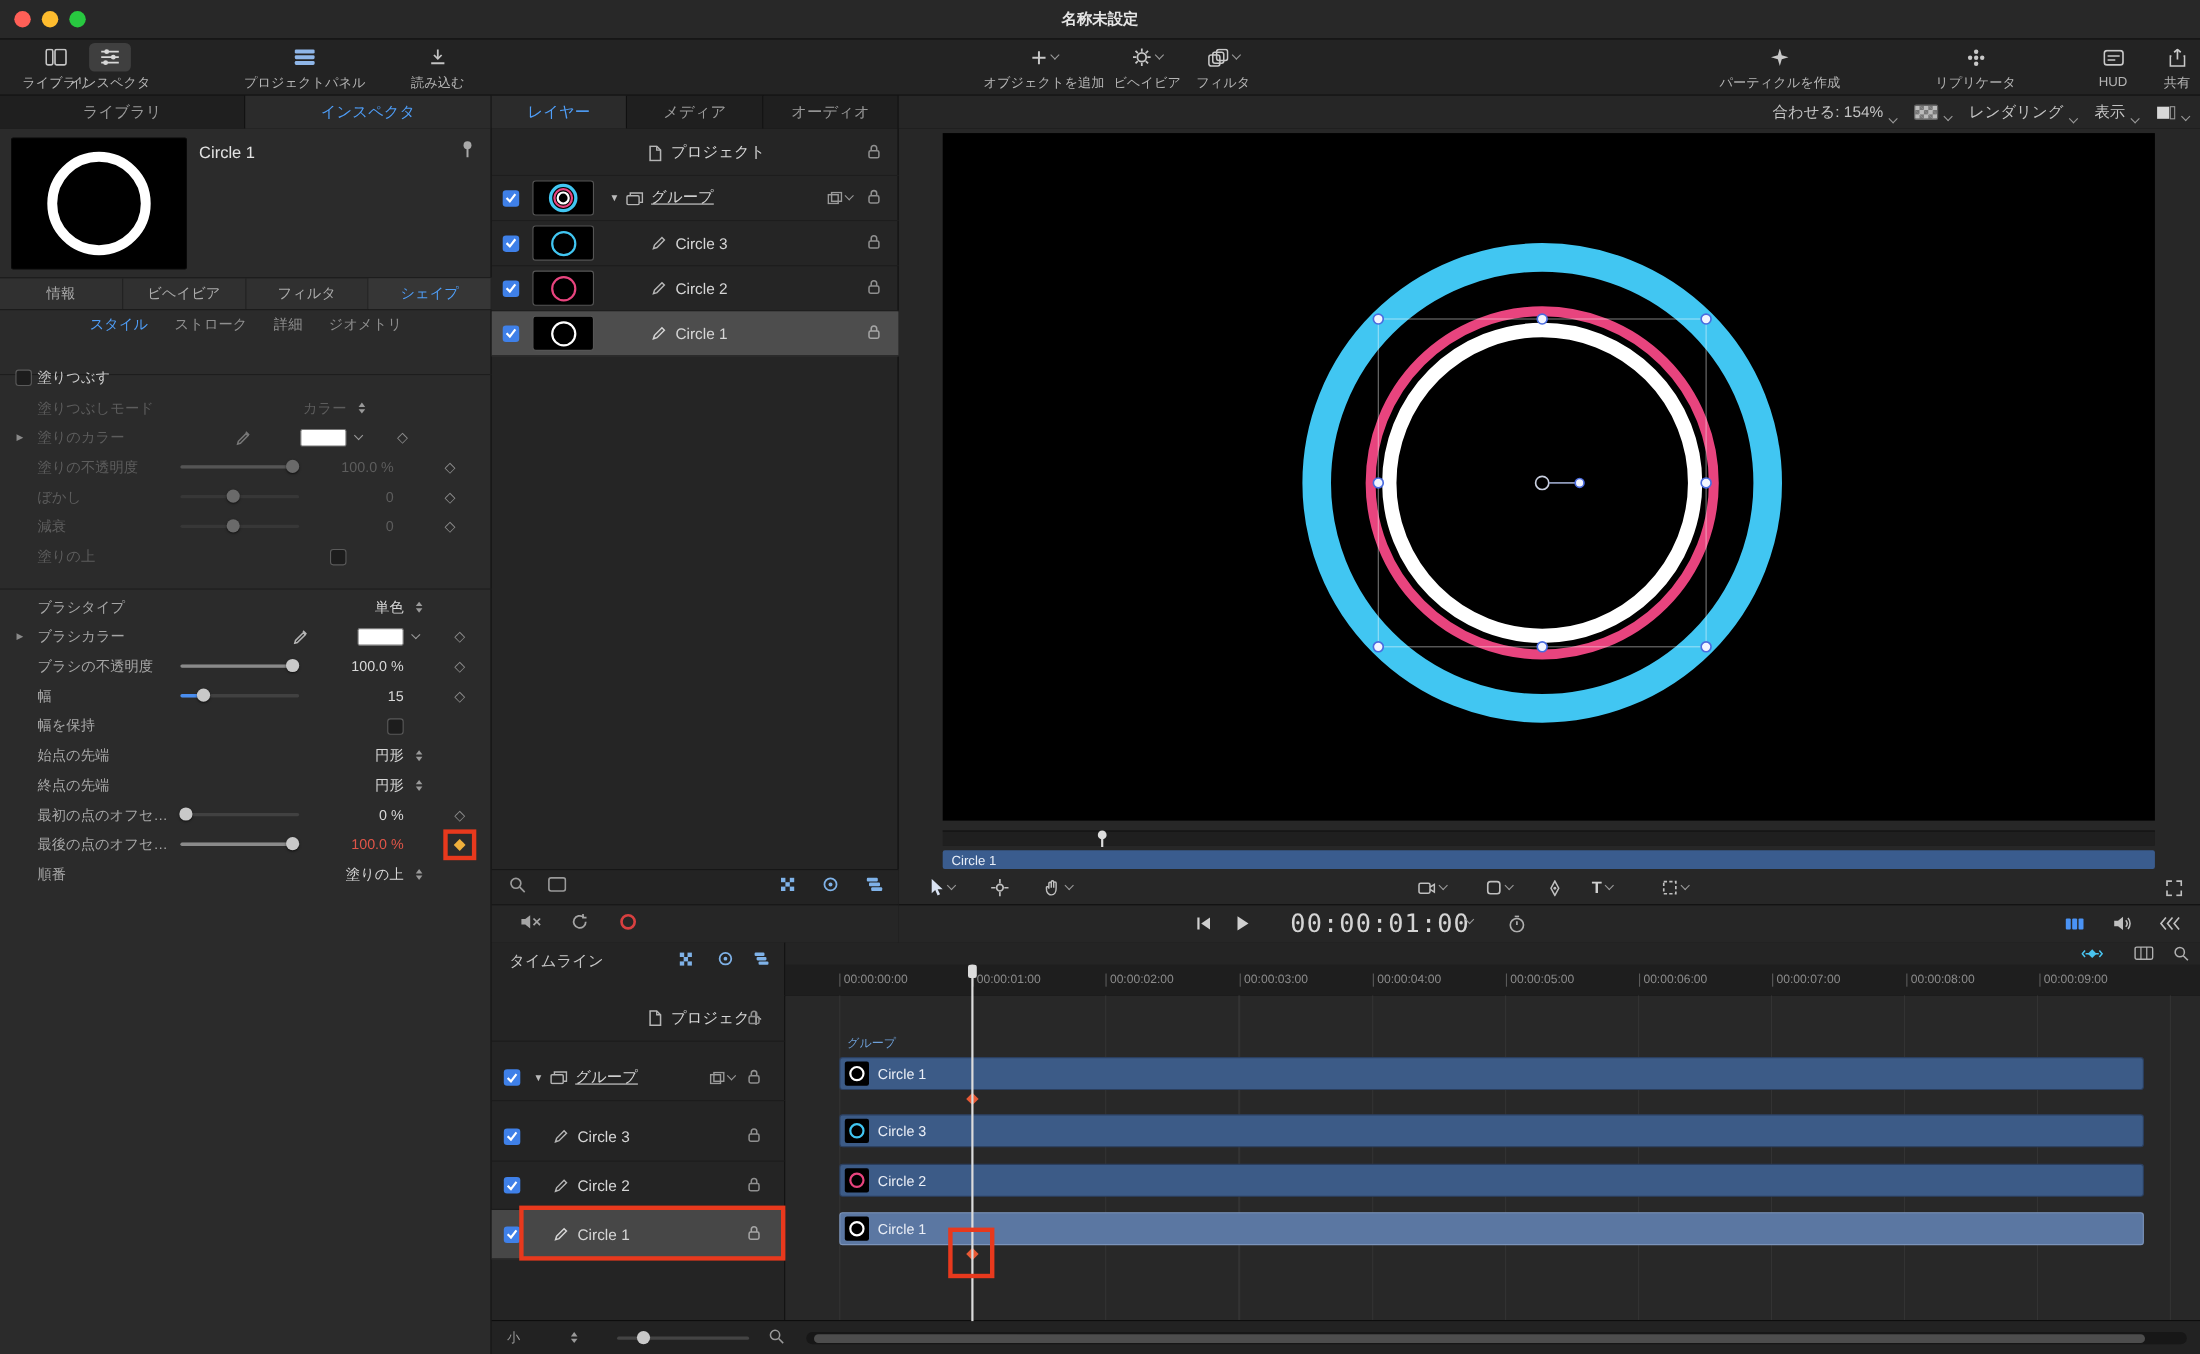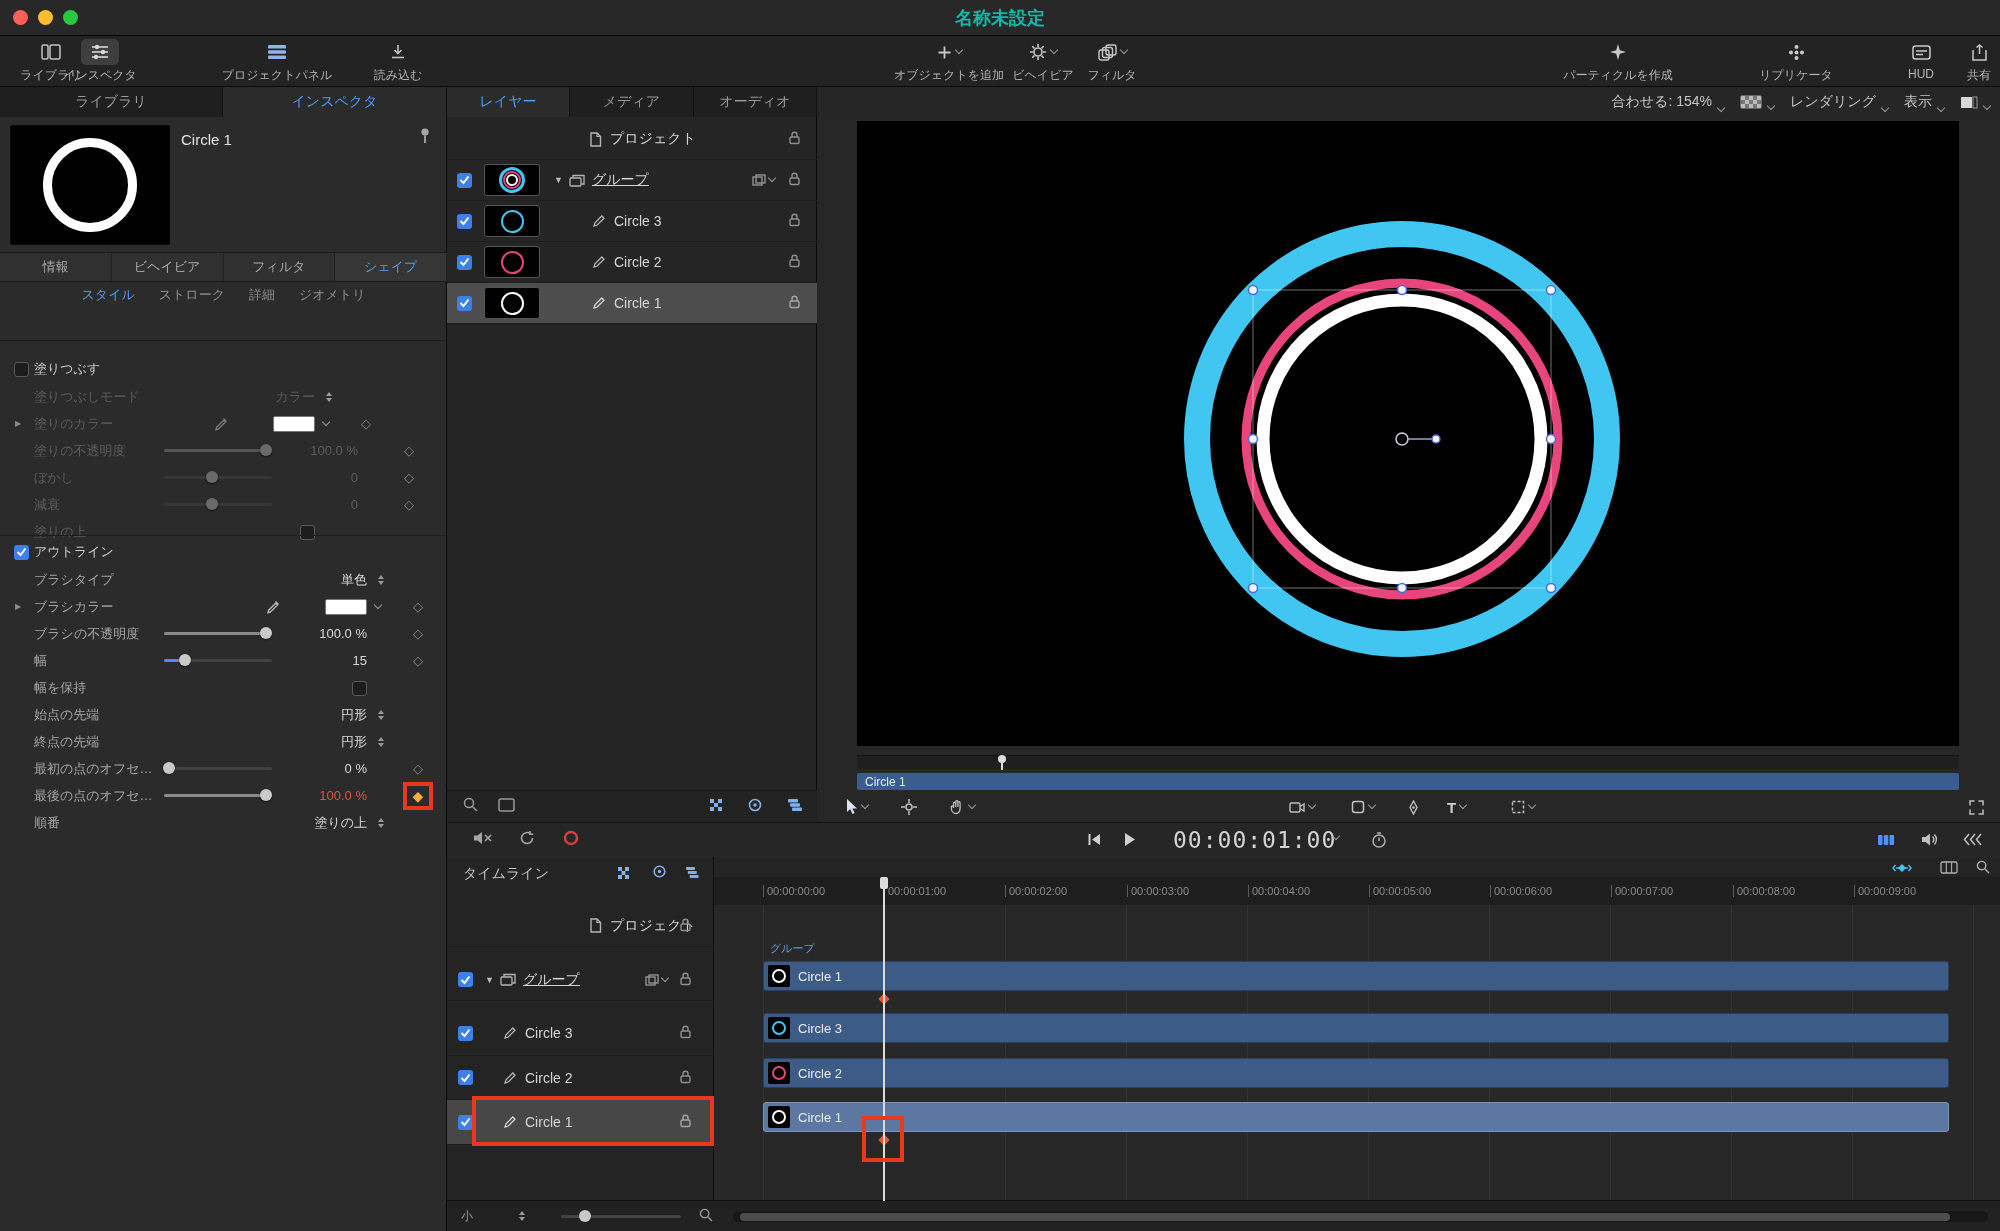--- a/index.html
+++ b/index.html
@@ -5,21 +5,21 @@
   *{box-sizing:border-box;margin:0;padding:0}
   html,body{width:2000px;height:1231px;background:#1a1a1a;overflow:hidden}
   body{font-family:"Liberation Sans","DejaVu Sans",sans-serif;color:#cfcfcf;-webkit-font-smoothing:antialiased}
   .app{position:absolute;left:0;top:0;width:2000px;height:1231px;background:#232323}
 
   
   .titlebar{position:absolute;left:0;top:0;width:2000px;height:36px;background:#282828;border-bottom:1px solid #050505;display:flex;align-items:center}
   .tl-dot{width:15px;height:15px;border-radius:50%;margin-left:10px}
   .tl-dot:first-child{margin-left:13px}
   .dot-red{background:#ff5f57}.dot-yel{background:#febc2e}.dot-grn{background:#28c840}
-  .win-title{position:absolute;left:0;width:100%;text-align:center;font-size:18px;color:#14b8a6;font-weight:bold;pointer-events:none}
+  .win-title{position:absolute;left:0;width:100%;text-align:center;font-size:14px;color:#e5e5e5;font-weight:bold;pointer-events:none}
 
   
   .toolbar{position:absolute;left:0;top:36px;width:2000px;height:51px;background:#232323;border-bottom:1px solid #0b0b0b}
   .tbtn{position:absolute;top:3px;display:flex;flex-direction:column;align-items:center;gap:2px;color:#b5b5b5;font-size:12px;white-space:nowrap}
   .tbtn .ibox{height:26px;display:flex;align-items:center;justify-content:center;gap:4px}
   .ibox.hl{background:#3f3f3f;border-radius:5px;padding:0 10px}
   .ic{display:inline-block;vertical-align:middle}
   .chev{width:6px;height:6px;border-right:1.6px solid #9a9a9a;border-bottom:1.6px solid #9a9a9a;transform:rotate(45deg);display:inline-block;margin-top:-4px}
   .cud{display:inline-flex;flex-direction:column;gap:2px;margin-left:6px}
   .cud i{width:0;height:0;border-left:3.5px solid transparent;border-right:3.5px solid transparent;display:block}
@@ -340,21 +340,21 @@
     <div class="stabs">
       <span class="on">スタイル</span>
       <span>ストローク</span>
       <span>詳細</span>
       <span>ジオメトリ</span>
     </div>
 
 
     <div class="hr" style="top:223px"></div>
 
-    <div style="position:absolute;left:0;top:238px;width:395px">
+    <div style="position:absolute;left:0;top:212px;width:395px">
       <div class="isec">
         <span class="cb off"></span>
         <span>塗りつぶす</span>
       </div>
       <div class="irow dis">
         <span class="ilab">塗りつぶしモード</span>
         <span class="imid"></span>
         <span class="ival">カラー</span>
         <span class="istep">
             <span class="cud">
@@ -417,28 +417,20 @@
         <span class="imid"></span>
         <span class="ival"><span class="cb off" style="display:inline-flex;vertical-align:middle"></span></span>
         <span class="istep"></span>
         <span class="ikf"></span>
       </div>
     </div>
 
     <div class="hr" style="top:418px"></div>
 
     <div style="position:absolute;left:0;top:421px;width:447px">
-      <div class="isec">
-        <span class="cb on">
-            <svg width="11" height="10" viewBox="0 0 11 10">
-              <path d="M1.5 5l3 3 5-6.5" fill="none" stroke="#fff" stroke-width="2"></path>
-            </svg>
-          </span>
-        <span>アウトライン</span>
-      </div>
       <div class="irow">
         <span class="ilab">ブラシタイプ</span>
         <span class="imid"></span>
         <span class="ival">単色</span>
         <span class="istep">
             <span class="cud">
               <i class="u"></i>
               <i class="d"></i>
             </span>
           </span>

